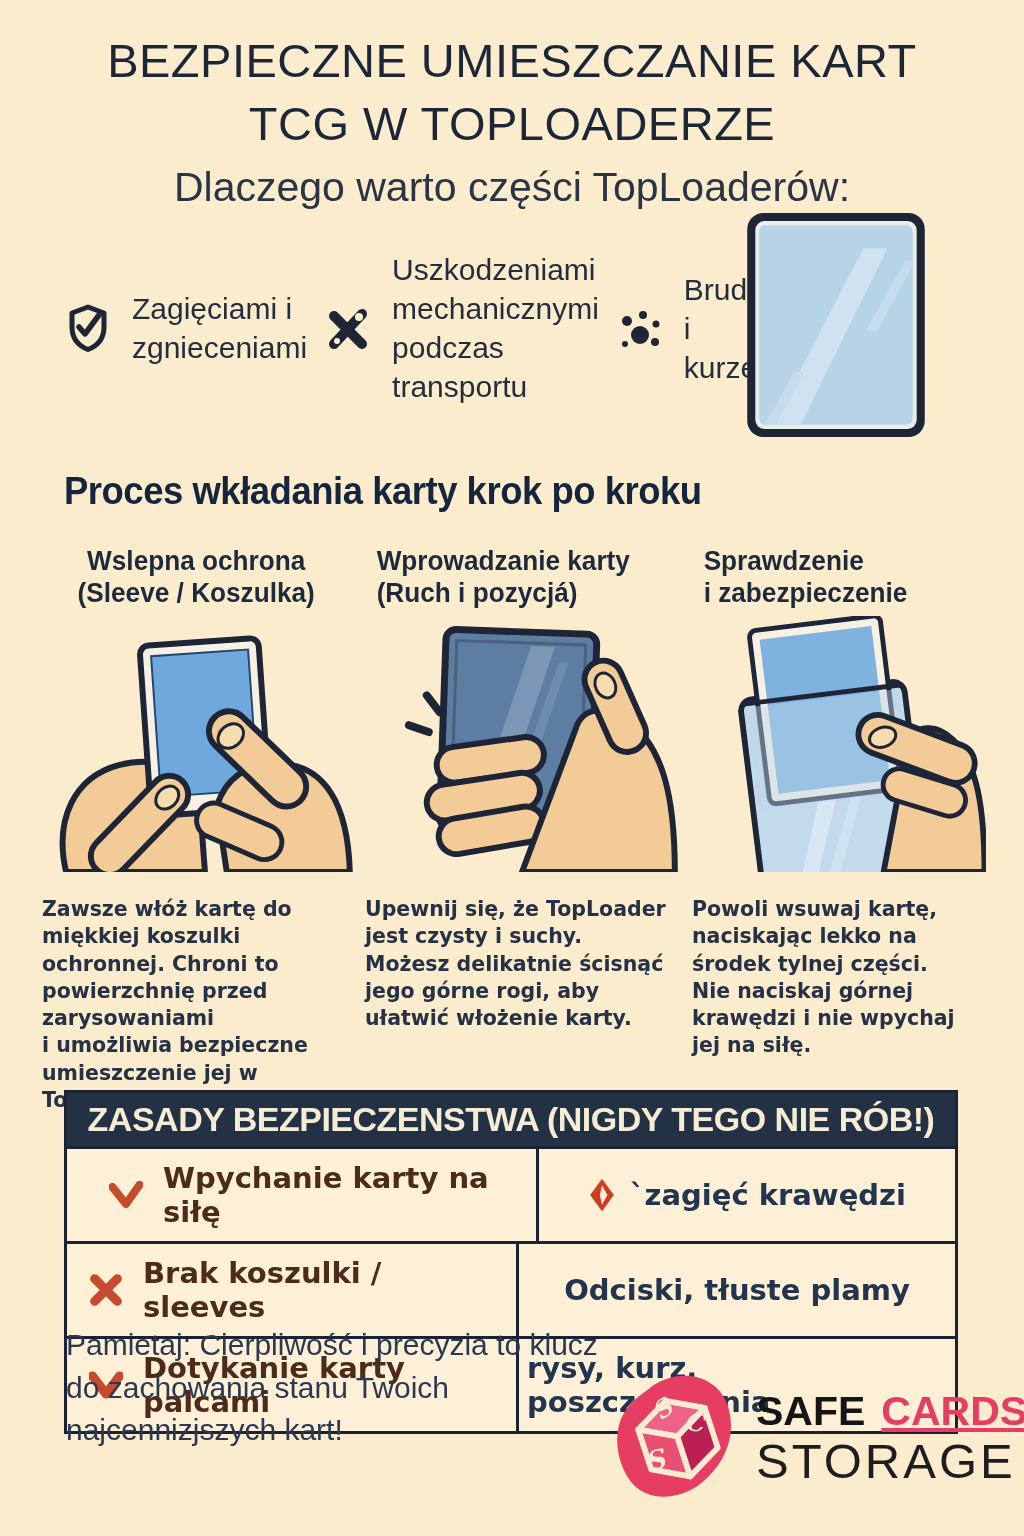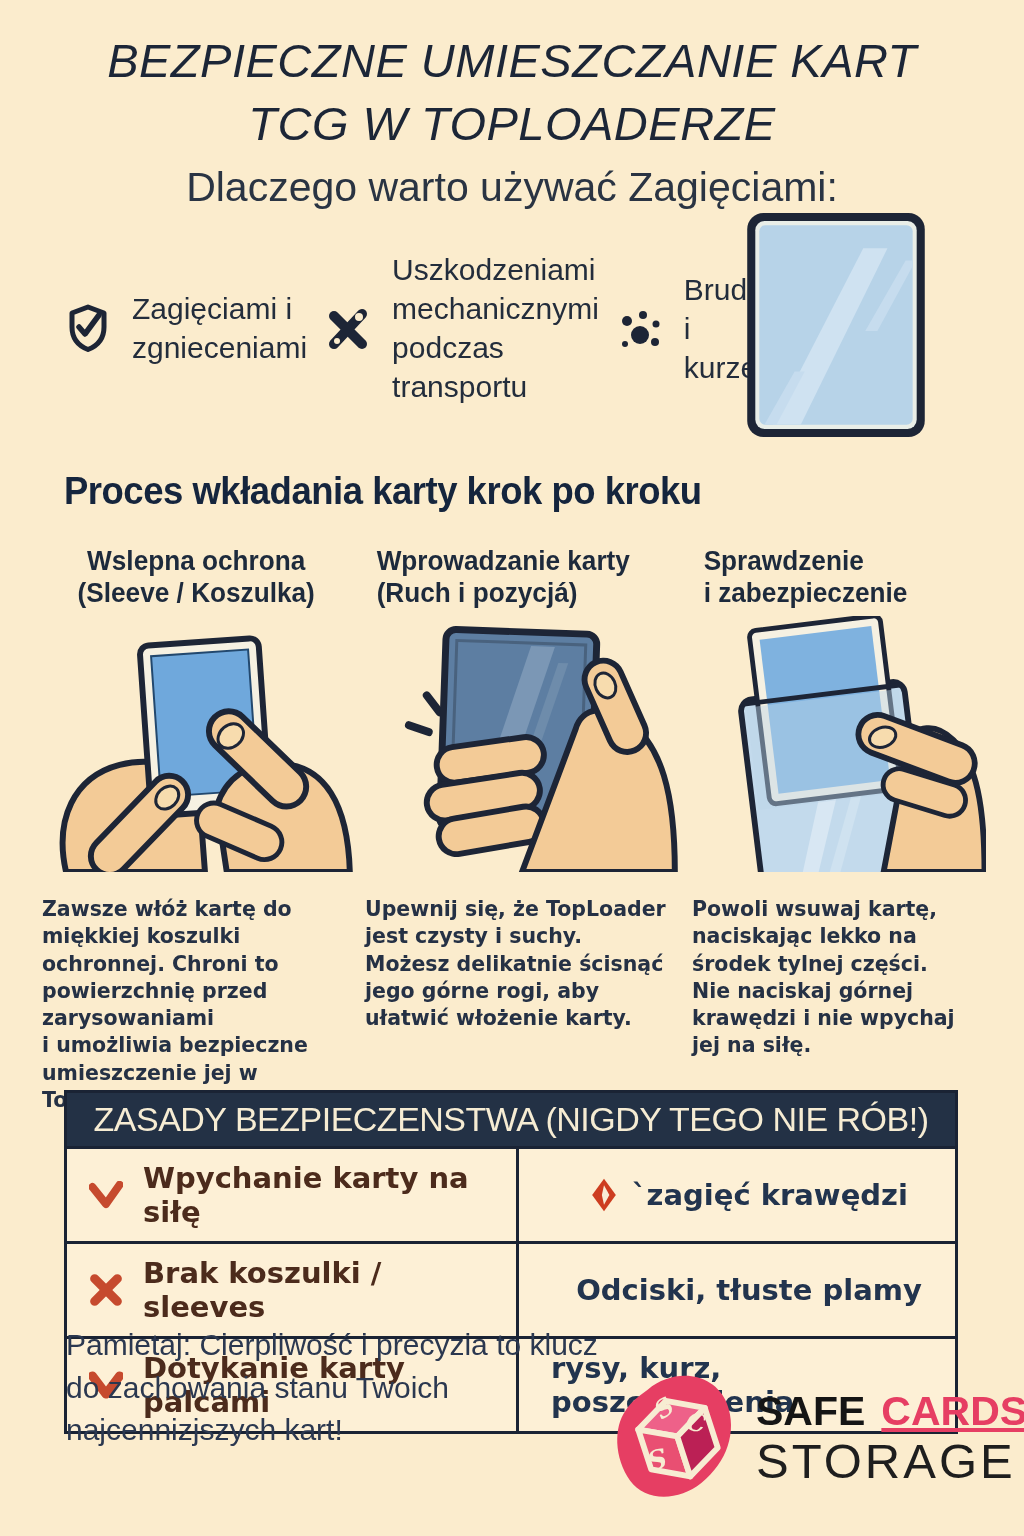--- a/index.html
+++ b/index.html
@@ -1,20 +1,20 @@
 <!DOCTYPE html>
 <html><head>
 <meta charset="utf-8">
 <style>
   html,body{margin:0;padding:0;background:#fbeccd;}
   .page{position:relative;width:1024px;height:1536px;background:#fbeccd;overflow:hidden;
         font-family:"Liberation Sans",sans-serif;color:#1d2536;}
   
   .header{position:absolute;top:30px;left:0;width:100%;text-align:center;}
-  .title{font-size:47px;line-height:1.34;font-weight:400;color:#1c2637;letter-spacing:.5px;font-style:italic;}
+  .title{font-size:47px;line-height:1.34;font-weight:400;color:#1c2637;letter-spacing:.5px;}
   .subtitle{margin-top:8px;font-size:41px;color:#2a3443;}
   
   .benefits{position:absolute;left:62px;top:250px;width:600px;display:flex;flex-direction:row;gap:15px;}
   .b-item{display:flex;gap:18px;align-items:center;font-size:30px;color:#232d3c;line-height:1.3;}
   .b-icon{width:52px;flex:0 0 52px;display:flex;justify-content:center;align-items:center;}
   .b-icon svg{width:48px;height:50px;}
   .toploader{position:absolute;left:744px;top:210px;width:184px;height:230px;}
   .toploader svg{width:100%;height:100%;}
   
   .process-heading{position:absolute;left:64px;top:470px;font-size:38px;font-weight:bold;color:#15253d;
@@ -25,49 +25,49 @@
            transform:scaleX(.97);transform-origin:left;min-height:66px;white-space:pre-line;}
   .step.s1 h3{text-align:center;}
   .step.s2 h3,.step.s3 h3{padding-left:12px;}
   .illus{height:256px;}
   .illus svg{width:100%;height:100%;}
   .step p{margin:24px 8px 0 0;font-family:"DejaVu Sans",sans-serif;font-weight:bold;
           font-size:20.5px;line-height:1.33;color:#253145;white-space:pre-line;}
   
   .stable{position:absolute;left:64px;top:1090px;width:894px;font-family:"DejaVu Sans",sans-serif;font-weight:bold;}
   .t-header{background:#233145;border:3px solid #1a2334;color:#f6ecd3;
-            font-family:"Liberation Sans",sans-serif;font-size:34px;font-weight:normal;
+            font-family:"Liberation Sans",sans-serif;font-size:34px;font-weight:bold;
             text-align:center;padding:7px 0;letter-spacing:-.5px;}
   .t-row{display:grid;grid-template-columns:452px 1fr;border:3px solid #1a2334;border-top:none;
          background:#fdf0d6;min-height:62px;}
   .t-left{display:flex;align-items:center;gap:20px;padding:12px 8px 12px 22px;
           font-size:29px;color:#4c2b1c;border-right:3px solid #1a2334;}
   .t-right{display:flex;align-items:center;justify-content:center;gap:14px;
-           font-size:29px;color:#22344e;padding:12px 8px;margin-left:24px;}
+           font-size:29px;color:#22344e;padding:12px 8px;}
   .t-icon{display:flex;align-items:center;}
   
   .footer-note{position:absolute;left:66px;top:1324px;width:560px;font-size:30px;
                line-height:1.42;color:#2b3850;}
   .logo{position:absolute;left:608px;top:1364px;display:flex;align-items:center;gap:8px;}
   .logo-blob{width:140px;height:148px;}
   .logo-text .l1{font-size:41px;font-weight:bold;color:#151515;letter-spacing:0;}
   .logo-text .l1 .lw2{color:#e63e63;margin-left:16px;text-decoration:underline;}
   .logo-text .l2{font-size:49px;font-weight:400;letter-spacing:3px;color:#1e1e1e;margin-top:-2px;}
 </style>
 </head>
 <body>
 
 <div class="page">
 
   <div class="header">
     <div class="title">
       <div>BEZPIECZNE UMIESZCZANIE KART</div>
       <div>TCG W TOPLOADERZE</div>
     </div>
-    <div class="subtitle">Dlaczego warto używać Zagięciami:</div>
+    <div class="subtitle">Dlaczego warto części TopLoaderów:</div>
   </div>
 
   <div class="benefits">
     <div class="b-item">
       <span class="b-icon">
         <svg viewBox="0 0 48 50">
           <path d="M24 4 L40 10 V24 C40 36 33 43 24 46.5 C15 43 8 36 8 24 V10 Z" fill="none" stroke="#1d2536" stroke-width="5" stroke-linejoin="round"></path>
           <polyline points="15,24 21,31 35,12" fill="none" stroke="#1d2536" stroke-width="5.5" stroke-linecap="round" stroke-linejoin="round"></polyline>
         </svg>
       </span>
@@ -214,21 +214,21 @@
       </div>
       <p>Powoli wsuwaj kartę, naciskając lekko na środek tylnej części.
 Nie naciskaj górnej krawędzi i nie wpychaj jej na siłę.</p>
     </div>
 
   </div>
 
   <div class="stable">
     <div class="t-header">ZASADY BEZPIECZENSTWA (NIGDY TEGO NIE RÓB!)</div>
 
-    <div class="t-row" style="min-height:72px;">
+    <div class="t-row" style="min-height:72px;padding-left:20px;">
       <div class="t-left">
         <span class="t-icon">
           <svg width="34" height="28" viewBox="0 0 30 24">
               <polyline points="3,5 15,20 27,3" fill="none" stroke="#c64a2e" stroke-width="7" stroke-linecap="round" stroke-linejoin="round"></polyline>
             </svg>
         </span>
         <span>Wpychanie karty na siłę</span>
       </div>
       <div class="t-right">
         <span class="t-icon">

